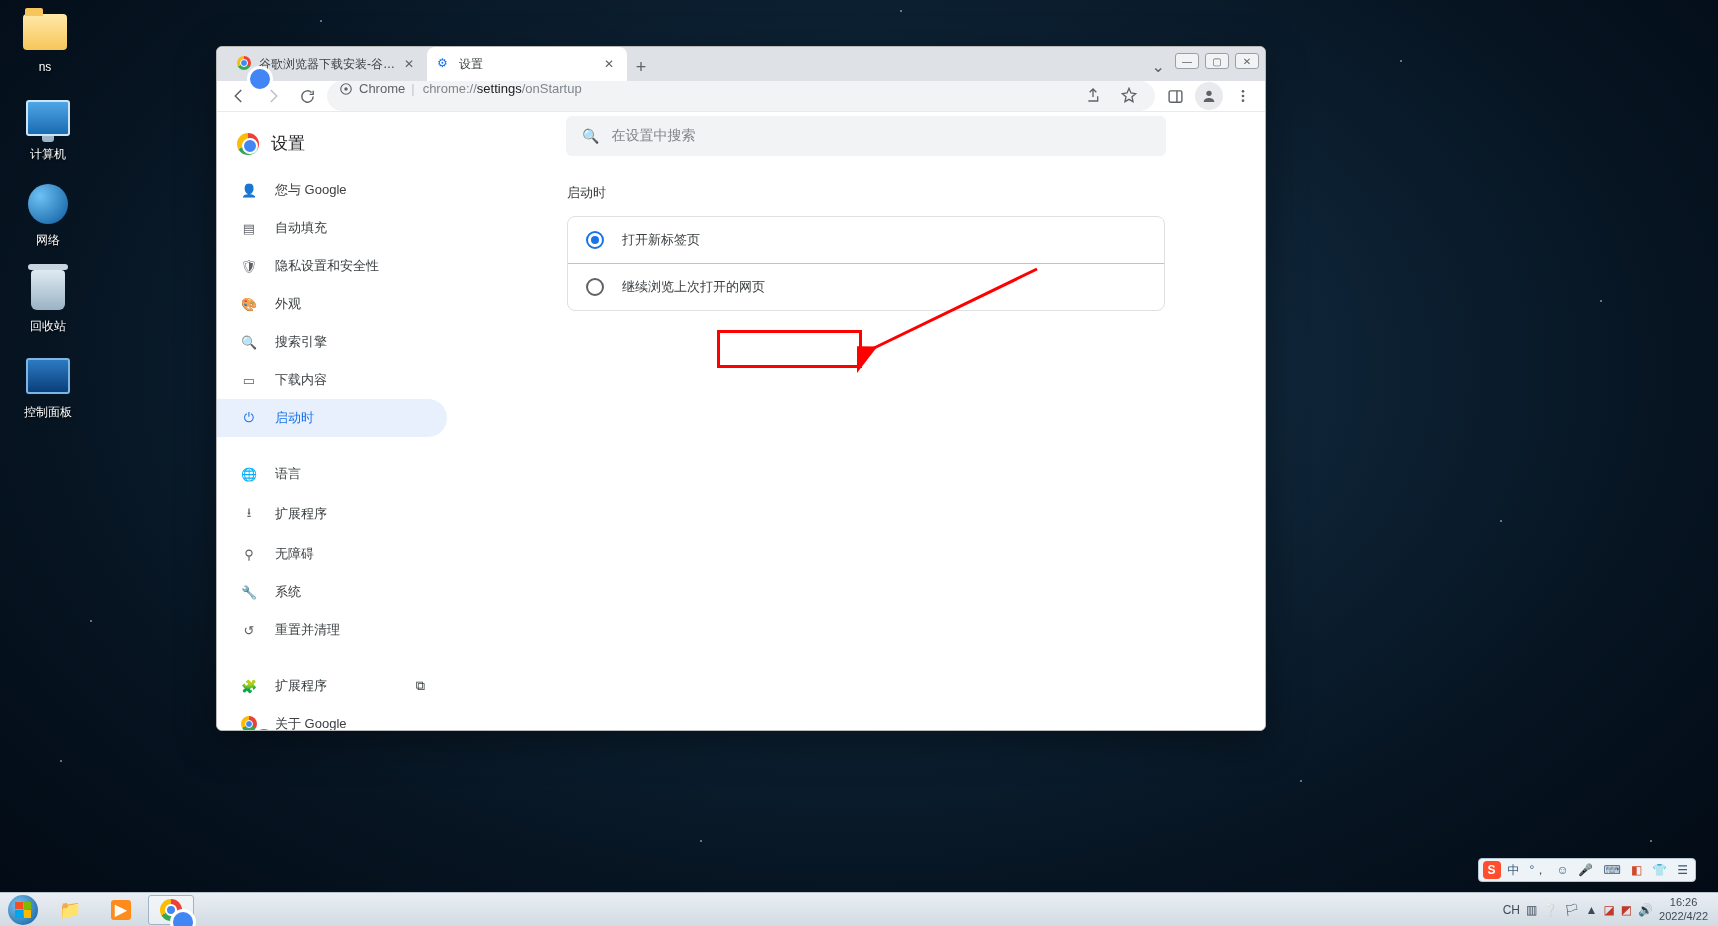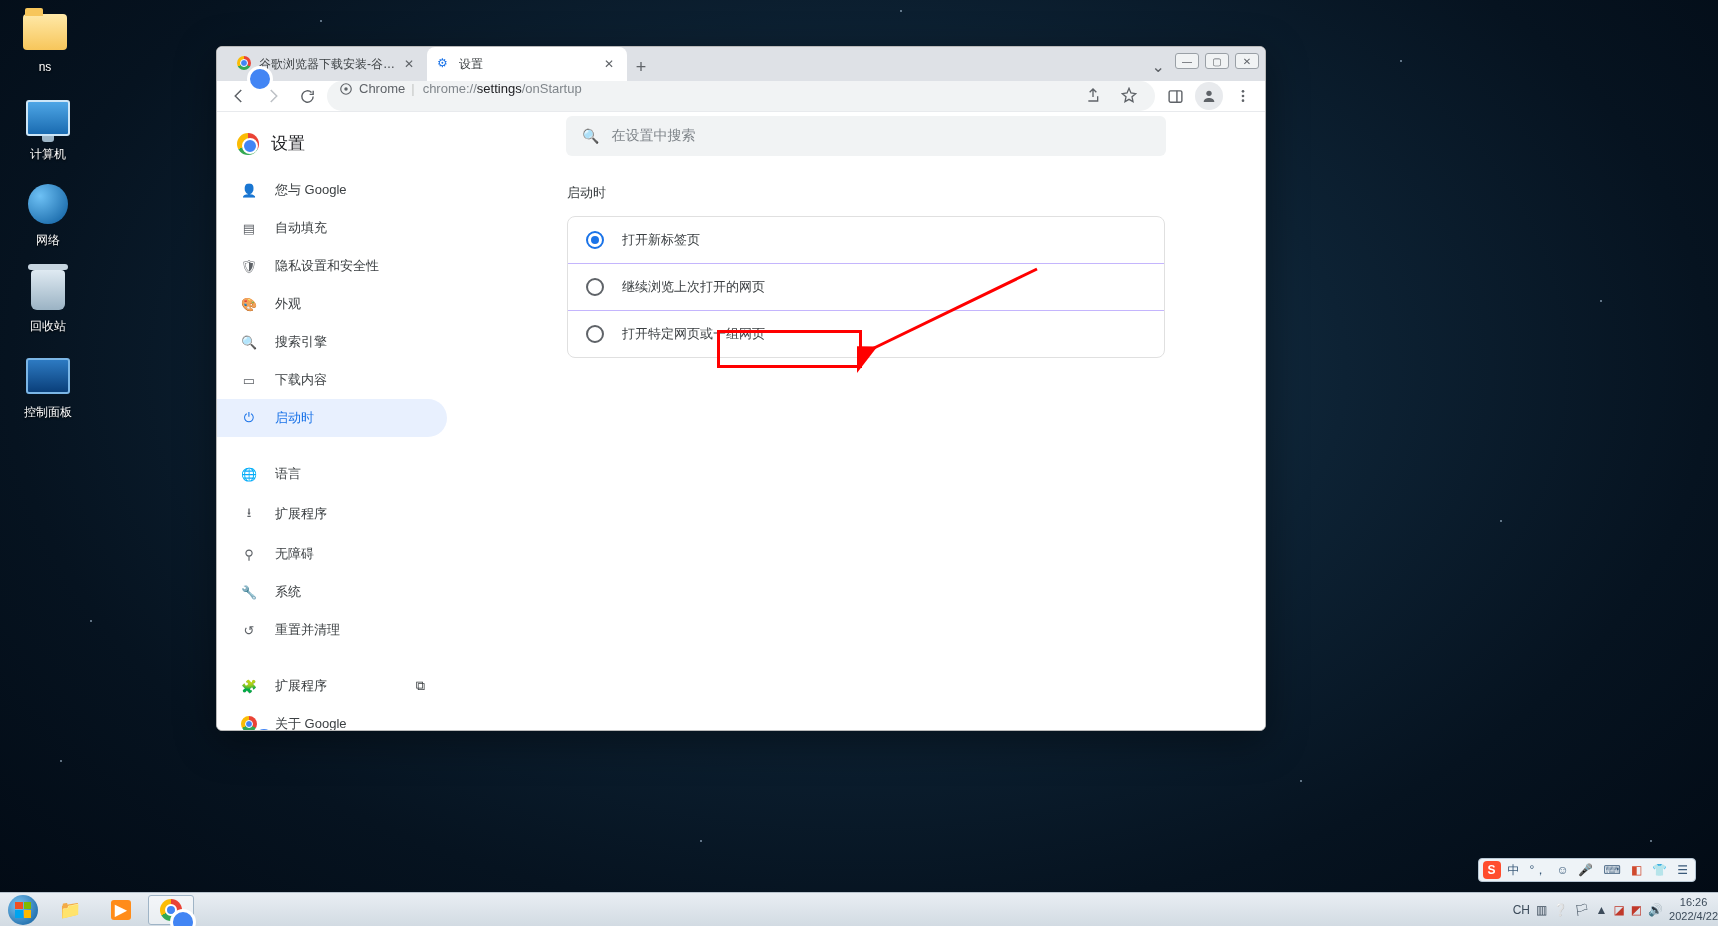--- a/index.html
+++ b/index.html
@@ -90,21 +90,21 @@
 #ime-bar .ime-btn{padding:0 3px;cursor:pointer;}
 
 
 #taskbar{position:absolute;left:0;right:0;bottom:0;height:34px;background:linear-gradient(#e9eef3,#d2dbe3);border-top:1px solid #b7c2cc;display:flex;align-items:center;}
 .start-btn{width:46px;height:34px;display:flex;align-items:center;justify-content:center;cursor:pointer;}
 .start-orb{width:30px;height:30px;border-radius:50%;background:radial-gradient(circle at 35% 35%,#7cc3f0,#0a5a9c);display:flex;align-items:center;justify-content:center;}
 .win-flag{width:16px;height:16px;display:grid;grid-template-columns:1fr 1fr;grid-template-rows:1fr 1fr;gap:1px;}
 .win-flag span:nth-child(1){background:#f25022;}.win-flag span:nth-child(2){background:#7fba00;}.win-flag span:nth-child(3){background:#00a4ef;}.win-flag span:nth-child(4){background:#ffb900;}
 .task-item{width:46px;height:30px;margin:0 2px;border:1px solid transparent;border-radius:3px;display:flex;align-items:center;justify-content:center;cursor:pointer;}
 .task-item.active{background:rgba(255,255,255,0.5);border-color:#9fb4c6;}
-.tray{margin-left:auto;display:flex;align-items:center;gap:6px;padding-right:0;font-size:11px;color:#3c4b5a;}
+.tray{margin-left:auto;display:flex;align-items:center;gap:6px;padding-right:10px;font-size:11px;color:#3c4b5a;}
 .tray .tray-icon{cursor:pointer;font-size:12px;}
 .clock{text-align:center;line-height:1.2;font-size:11px;}
 </style>
 </head>
 <body>
 
 <div id="desktop">
 
   <div class="star" style="left:320px;top:20px"></div>
     <div class="star" style="left:900px;top:10px"></div>
@@ -312,24 +312,20 @@
         </div>
         <div class="section-title">启动时</div>
         <div class="card">
           <div class="radio-row">
             <span class="radio checked"></span>
             <span>打开新标签页</span>
           </div>
           <div class="radio-row">
             <span class="radio"></span>
             <span>继续浏览上次打开的网页</span>
-          </div>
-          <div class="radio-row">
-            <span class="radio"></span>
-            <span>打开特定网页或一组网页</span>
           </div>
         </div>
       </div>
 
       <div class="highlight-box"></div>
       <svg class="arrow-svg" width="200" height="110">
         <defs>
             <marker id="ah" markerWidth="12" markerHeight="12" refX="2" refY="6" orient="auto">
               <path d="M12 0 L0 6 L12 12 z" fill="#ff0000"></path>
             </marker>

